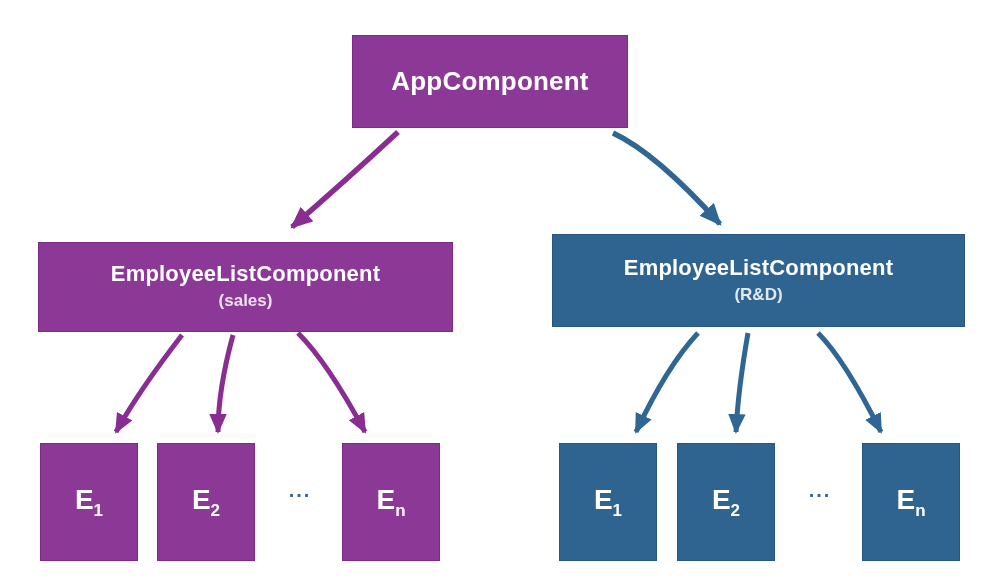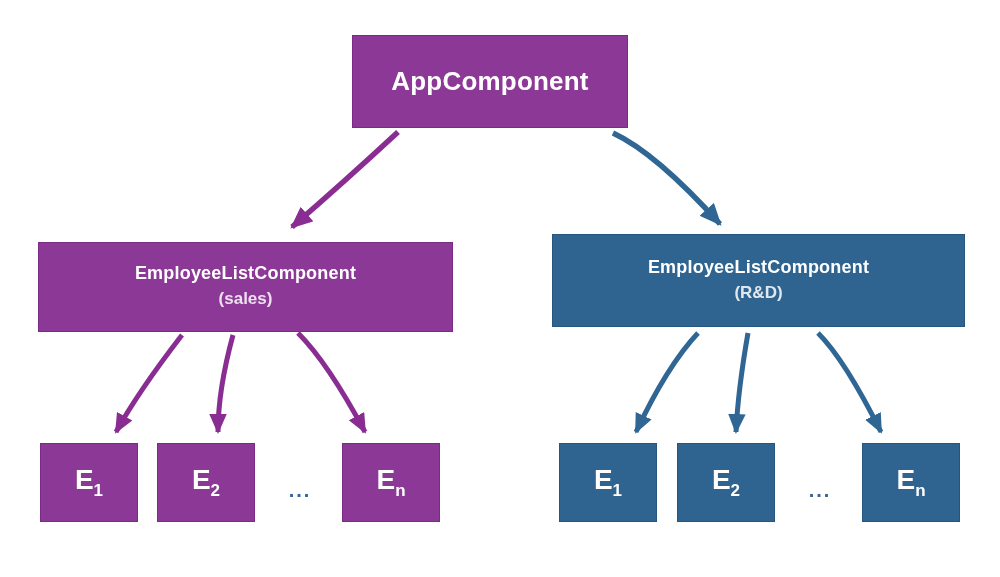--- a/index.html
+++ b/index.html
@@ -29,29 +29,29 @@
   }
   .purple { background: #8C3896; border: 1px solid #7A2B85; }
   .blue   { background: #2F6491; border: 1px solid #26567E; }
   .node-title {
     font-weight: 700;
     font-size: 26px;
     line-height: 1.1;
     color: #ffffff;
     letter-spacing: 0.2px;
   }
-  .elc .node-title { font-size: 18px; }
+  .elc .node-title { font-size: 22px; }
   .node-subtitle {
     font-weight: 700;
     font-size: 17px;
     line-height: 1.25;
     color: rgba(255,255,255,0.85);
     margin-top: 4px;
   }
-  .ebox { width: 98px; height: 79px; }
+  .ebox { width: 98px; height: 118px; }
   .elabel {
     font-weight: 700;
     font-size: 28px;
     color: #ffffff;
   }
   .elabel sub {
     font-size: 17px;
     font-weight: 700;
   }
   .dots {

